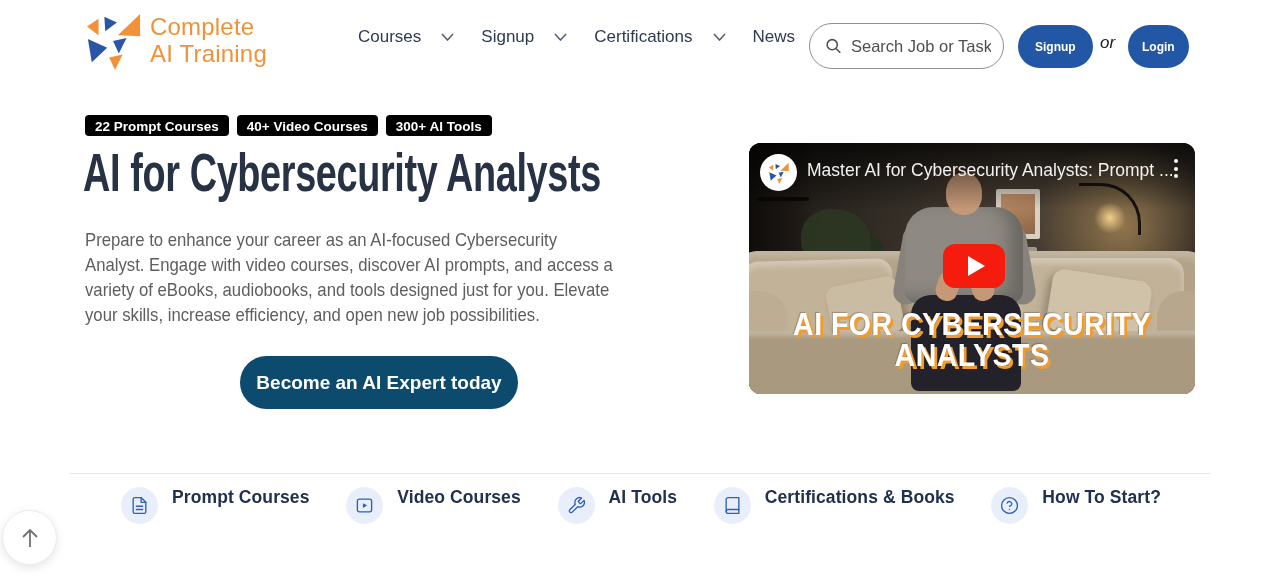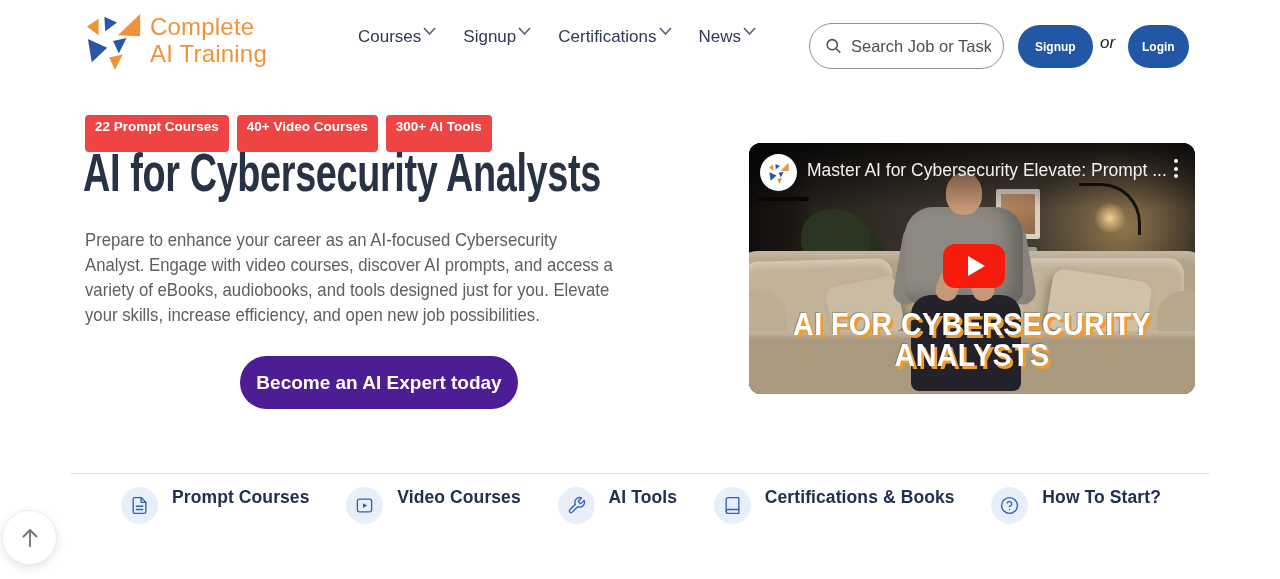--- a/index.html
+++ b/index.html
@@ -5,50 +5,50 @@
   * { margin:0; padding:0; box-sizing:border-box; }
   html,body { width:1280px; height:579px; background:#fff; overflow:hidden;
               font-family:"Liberation Sans", sans-serif; position:relative; }
   .abs { position:absolute; }
 
   
   .logo-mark { left:85px; top:9px; width:58px; height:62px; }
   .logo-text { left:150px; top:13px; color:#f0923a; font-weight:normal;
                font-size:24px; line-height:27px; letter-spacing:.2px; }
   .nav { left:358px; top:27px; display:flex; gap:27px; align-items:center; }
-  .nav-item { display:flex; align-items:flex-start; gap:2px; font-size:17px;
+  .nav-item { display:flex; align-items:center; gap:20px; font-size:17px;
               color:#2e3a52; font-weight:500; cursor:pointer; }
   .chev { width:13px; height:8px; }
 
   .search { left:809px; top:23px; width:195px; height:46px; border:1.6px solid #8f8f8f;
             border-radius:24px; display:flex; align-items:center; padding:0 12px 0 15px;
             background:#fff; }
   .search input { border:none; outline:none; width:140px; margin-left:9px;
                   font-size:16.5px; color:#4a4a4a; font-family:inherit; background:transparent; }
   .search input::placeholder { color:#4f4f4f; opacity:1; }
 
   .pill-btn { height:43px; border-radius:22px; background:#2257a5; color:#fff;
               border:none; font-weight:bold; font-size:12px; padding:0 17px;
               display:flex; align-items:center; cursor:pointer; font-family:inherit; }
   .btn-signup { left:1018px; top:25px; }
   .btn-login  { left:1128px; top:25px; padding:0 14px; }
   .or-label { left:1100px; top:33px; font-style:italic; font-size:17px; color:#1d1d1d; }
 
   
   .badges { left:85px; top:115px; display:flex; gap:8px; }
-  .badge { background:#ef4444; color:#fff; font-size:13.5px; font-weight:bold;
-           padding:0 10px; height:37px; line-height:23px; border-radius:4px; cursor:pointer; }
+  .badge { background:#000000; color:#fff; font-size:13.5px; font-weight:bold;
+           padding:0 10px; height:21px; line-height:23px; border-radius:4px; cursor:pointer; }
   .h1 { left:83px; top:141px; font-size:54px; font-weight:bold; color:#273244;
         letter-spacing:-0.5px; white-space:nowrap; transform:scaleX(.70);
         transform-origin:left top; }
   .desc { left:85px; top:227px; width:700px; transform:scaleX(.88);
           transform-origin:left top; color:#5d5e60; font-size:19px; line-height:25px; }
   .desc div { white-space:nowrap; }
   .cta { left:240px; top:356px; width:278px; height:53px; border-radius:27px;
-         background:#4c1d95; color:#fff; font-size:19px; font-weight:bold;
+         background:#0c4a6e; color:#fff; font-size:19px; font-weight:bold;
          border:none; display:flex; align-items:center; justify-content:center;
          cursor:pointer; font-family:inherit; }
 
   
   .video { left:749px; top:143px; width:446px; height:251px; border-radius:12px;
            overflow:hidden; background:#2a241f; cursor:pointer; }
   .video .layer { position:absolute; }
   .scene-base { inset:0;
     background:linear-gradient(105deg,#181512 0%,#322c25 30%,#473e33 56%,#3a332b 78%,#272era 100%);
     background:linear-gradient(105deg,#181512 0%,#322c25 30%,#473e33 56%,#3a332b 78%,#27221d 100%); }
@@ -242,21 +242,21 @@
   <div class="layer avatar" title="Complete AI Training">
     <svg width="22" height="23" viewBox="0 0 60 64">
       <polygon points="14,10 2,18 14,27" fill="#f0923a"></polygon>
       <polygon points="20,8 33,14 21,23" fill="#2b56a5"></polygon>
       <polygon points="34,27 57,5 57,28" fill="#f0923a"></polygon>
       <polygon points="3,31 23,40 7,55" fill="#2b56a5"></polygon>
       <polygon points="29,33 43,30 35,46" fill="#2b56a5"></polygon>
       <polygon points="25,50 39,47 31,63" fill="#f0923a"></polygon>
     </svg>
   </div>
-  <div class="layer vtitle">Master AI for Cybersecurity Elevate: Prompt ...</div>
+  <div class="layer vtitle">Master AI for Cybersecurity Analysts: Prompt ...</div>
   <div class="layer vmenu">
       <i></i>
       <i></i>
       <i></i>
     </div>
 </div>
 
 <div class="abs divider"></div>
 
 <div class="abs quicklinks">

